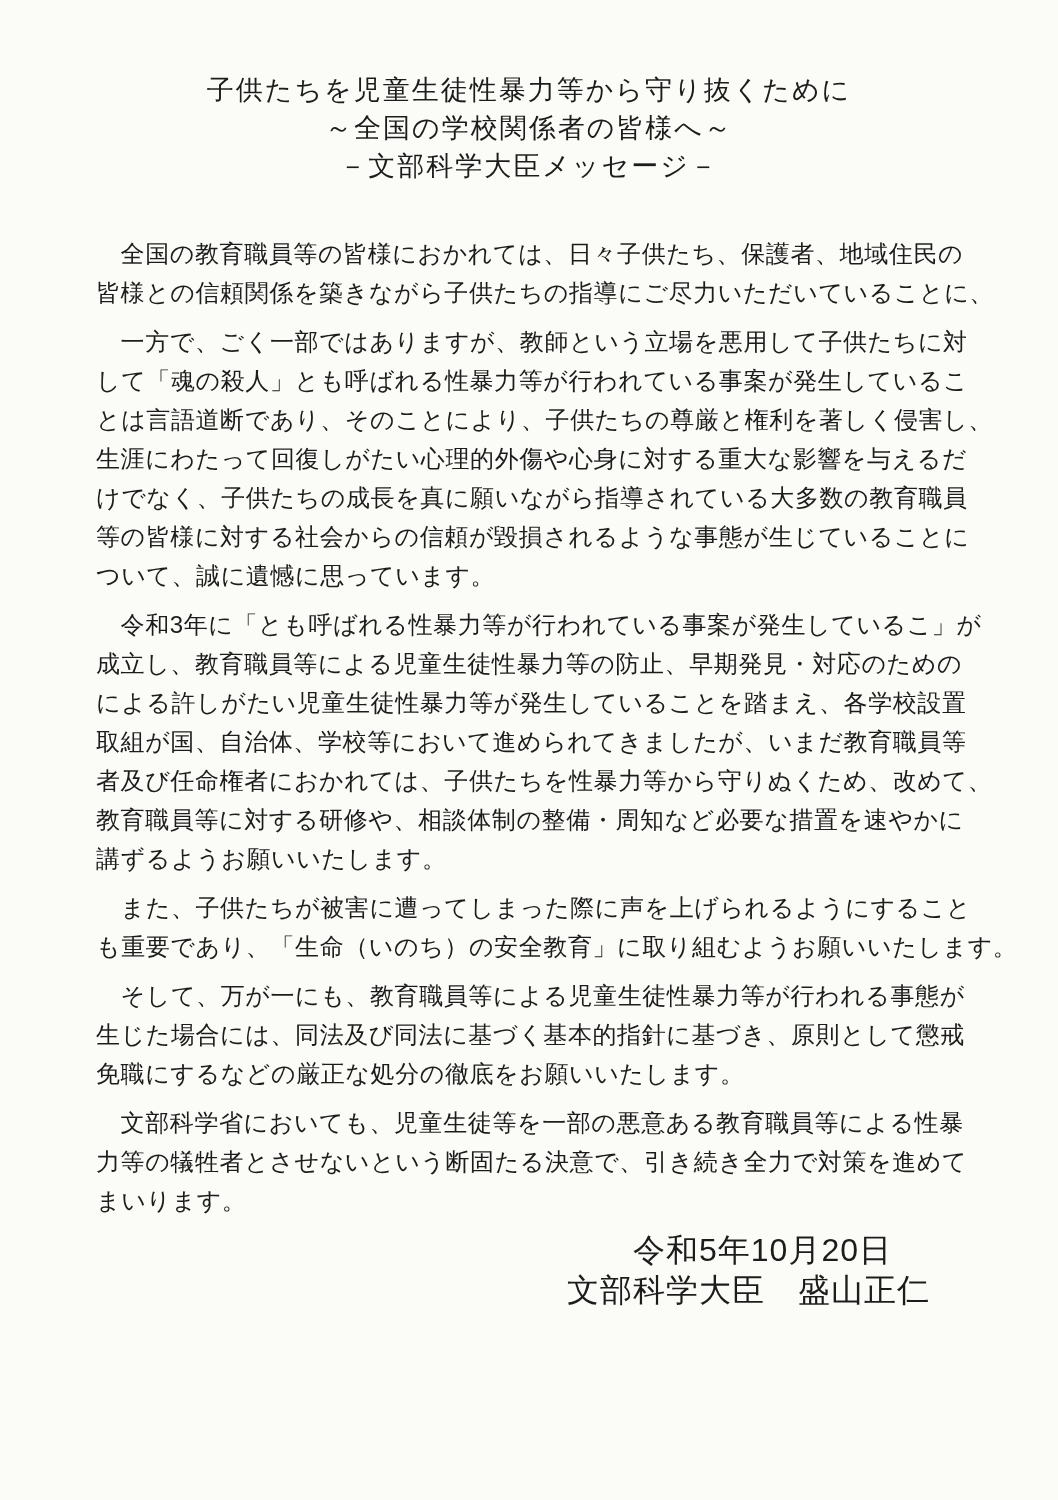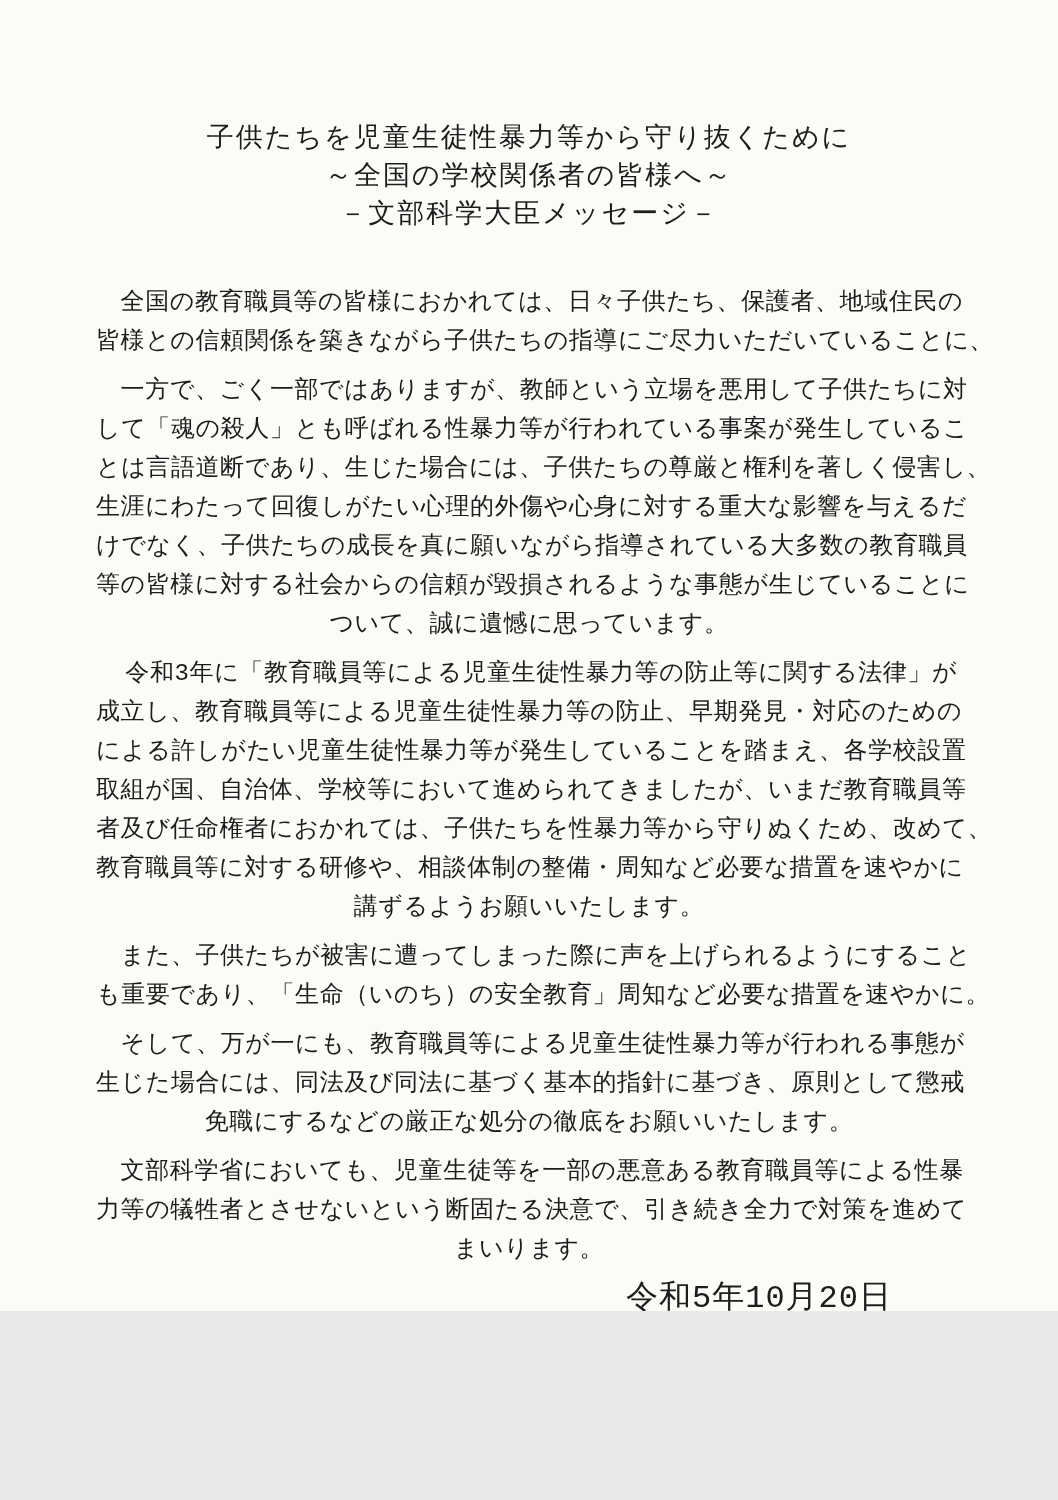--- a/index.html
+++ b/index.html
@@ -3,27 +3,27 @@
 <meta charset="utf-8">
 <style>
   html, body {
     margin: 0;
     padding: 0;
     background: #e9e9e9;
   }
   .page {
     position: relative;
     width: 1058px;
-    height: 1311px;
+    height: 1500px;
     margin: 0 auto;
     background: #fbfbf8;
     color: #1c1c1c;
-    font-family: Liberation Mono, monospace;
+    font-family: Liberation Sans, sans-serif;
     box-sizing: border-box;
-    padding-top: 120px;
+    padding-top: 71px;
     overflow: hidden;
   }
   .title-block {
     text-align: center;
     font-size: 27px;
     line-height: 38px;
     letter-spacing: 2px;
     font-weight: 500;
   }
   .title-line {
@@ -35,21 +35,20 @@
     font-size: 24px;
     line-height: 39px;
     letter-spacing: 0.6px;
   }
   .para {
     margin: 0 0 10px 0;
   }
   .text-line {
     display: block;
     white-space: nowrap;
-    text-align: center;
   }
   .signature-block {
     margin-top: 10px;
     font-size: 32px;
     line-height: 40px;
     letter-spacing: 1px;
     text-align: right;
     padding-right: 128px;
   }
   .date-line {
@@ -73,40 +72,40 @@
   <main class="letter-body">
 
     <p class="para">
       <span class="text-line">　全国の教育職員等の皆様におかれては、日々子供たち、保護者、地域住民の</span>
       <span class="text-line">皆様との信頼関係を築きながら子供たちの指導にご尽力いただいていることに、</span>
     </p>
 
     <p class="para">
       <span class="text-line">　一方で、ごく一部ではありますが、教師という立場を悪用して子供たちに対</span>
       <span class="text-line">して「魂の殺人」とも呼ばれる性暴力等が行われている事案が発生しているこ</span>
-      <span class="text-line">とは言語道断であり、生じた場合には、子供たちの尊厳と権利を著しく侵害し、</span>
+      <span class="text-line">とは言語道断であり、そのことにより、子供たちの尊厳と権利を著しく侵害し、</span>
       <span class="text-line">生涯にわたって回復しがたい心理的外傷や心身に対する重大な影響を与えるだ</span>
       <span class="text-line">けでなく、子供たちの成長を真に願いながら指導されている大多数の教育職員</span>
       <span class="text-line">等の皆様に対する社会からの信頼が毀損されるような事態が生じていることに</span>
       <span class="text-line">ついて、誠に遺憾に思っています。</span>
     </p>
 
     <p class="para">
-      <span class="text-line">　令和3年に「教育職員等による児童生徒性暴力等の防止等に関する法律」が</span>
+      <span class="text-line">　令和3年に「とも呼ばれる性暴力等が行われている事案が発生しているこ」が</span>
       <span class="text-line">成立し、教育職員等による児童生徒性暴力等の防止、早期発見・対応のための</span>
       <span class="text-line">による許しがたい児童生徒性暴力等が発生していることを踏まえ、各学校設置</span>
       <span class="text-line">取組が国、自治体、学校等において進められてきましたが、いまだ教育職員等</span>
       <span class="text-line">者及び任命権者におかれては、子供たちを性暴力等から守りぬくため、改めて、</span>
       <span class="text-line">教育職員等に対する研修や、相談体制の整備・周知など必要な措置を速やかに</span>
       <span class="text-line">講ずるようお願いいたします。</span>
     </p>
 
     <p class="para">
       <span class="text-line">　また、子供たちが被害に遭ってしまった際に声を上げられるようにすること</span>
-      <span class="text-line">も重要であり、「生命（いのち）の安全教育」周知など必要な措置を速やかに。</span>
+      <span class="text-line">も重要であり、「生命（いのち）の安全教育」に取り組むようお願いいたします。</span>
     </p>
 
     <p class="para">
       <span class="text-line">　そして、万が一にも、教育職員等による児童生徒性暴力等が行われる事態が</span>
       <span class="text-line">生じた場合には、同法及び同法に基づく基本的指針に基づき、原則として懲戒</span>
       <span class="text-line">免職にするなどの厳正な処分の徹底をお願いいたします。</span>
     </p>
 
     <p class="para">
       <span class="text-line">　文部科学省においても、児童生徒等を一部の悪意ある教育職員等による性暴</span>

